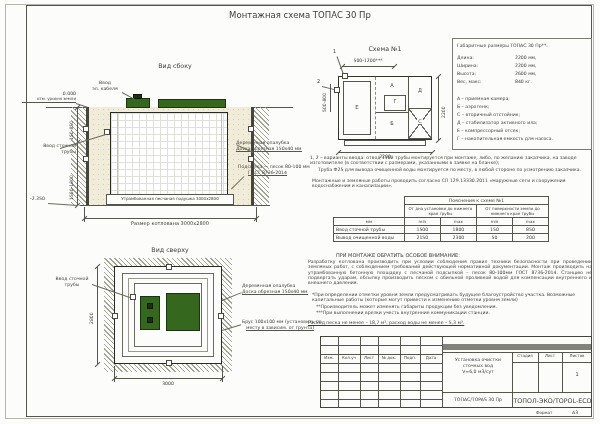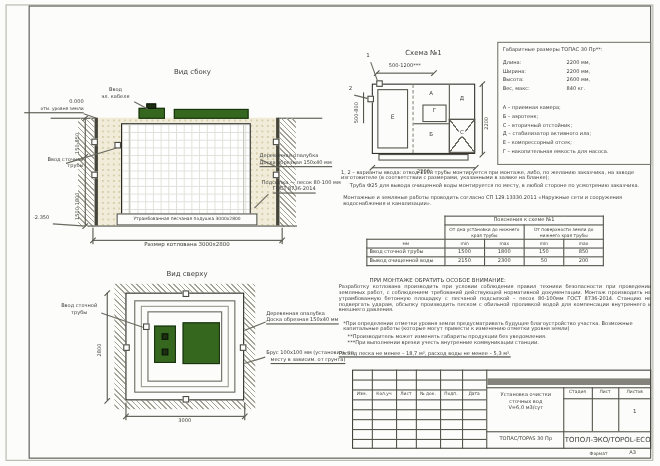--- a/index.html
+++ b/index.html
@@ -36,20 +36,21 @@
   .chip{background:#fcfcfa;padding:0 1px;}
 </style>
 </head>
 <body>
 
 <div class="page">
 
   <div class="bx" style="left:5px;top:4px;width:589px;height:415px;border-color:#b5b5ab;"></div>
   <div class="bx" style="left:26px;top:5px;width:566px;height:412px;border-color:#55554d;"></div>
 
+  <div class="t s8 ctr" style="left:190px;top:11px;width:220px;">Монтажная схема ТОПАС 30 Пр</div>
 
   <div class="grp">
     <div class="t s6 ctr" style="left:130px;top:62px;width:90px;">Вид сбоку</div>
 
     <div class="hl" style="left:46px;top:107px;width:40px;"></div>
     <div class="hl" style="left:253px;top:107px;width:40px;"></div>
 
     <div class="hatch" style="left:71px;top:107px;width:15px;height:99px;"></div>
     <div class="hatch" style="left:254px;top:107px;width:15px;height:99px;"></div>
 

